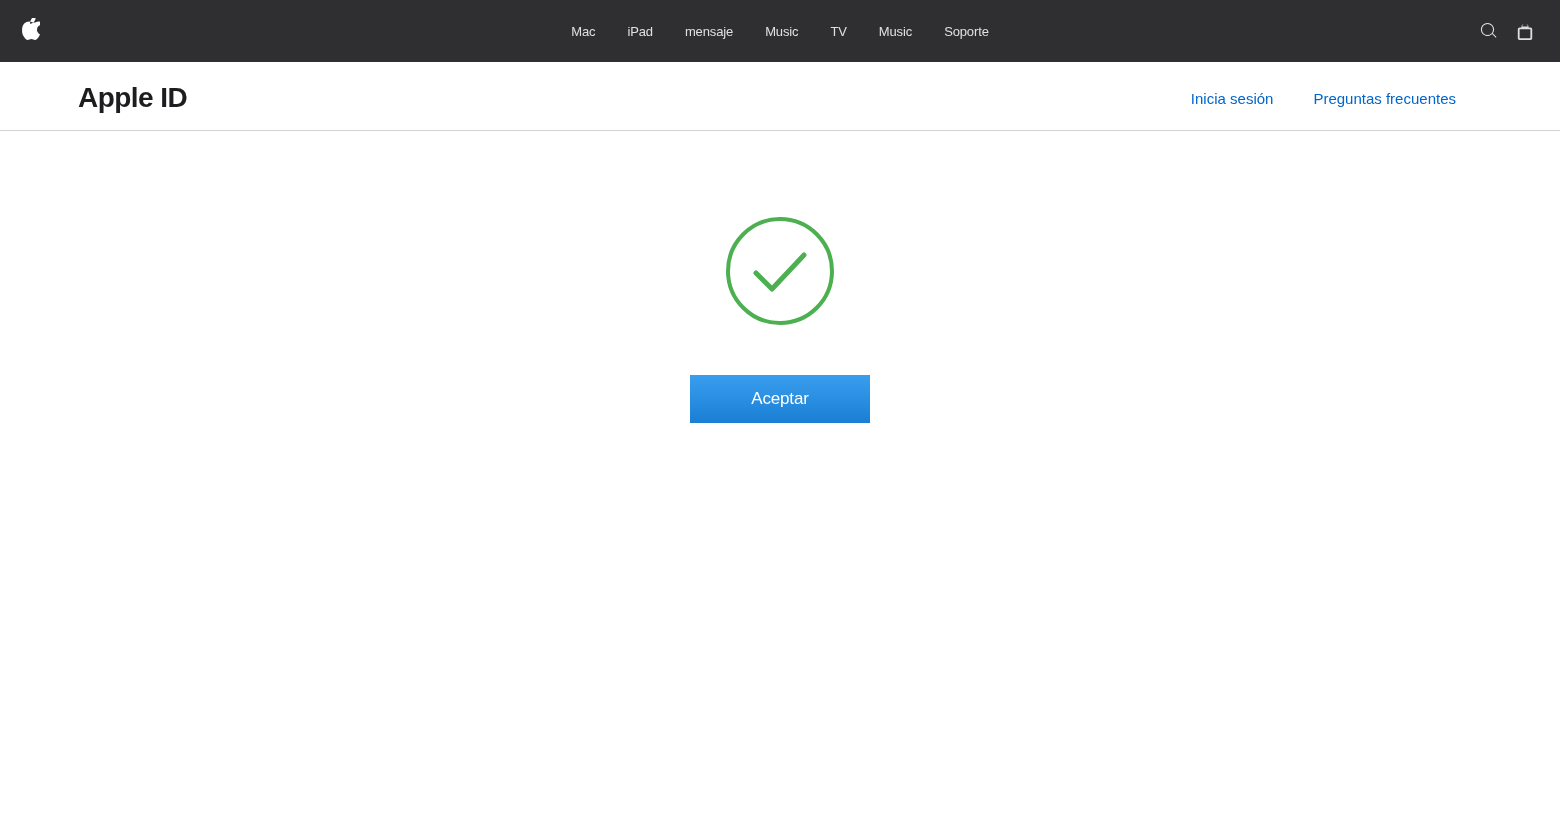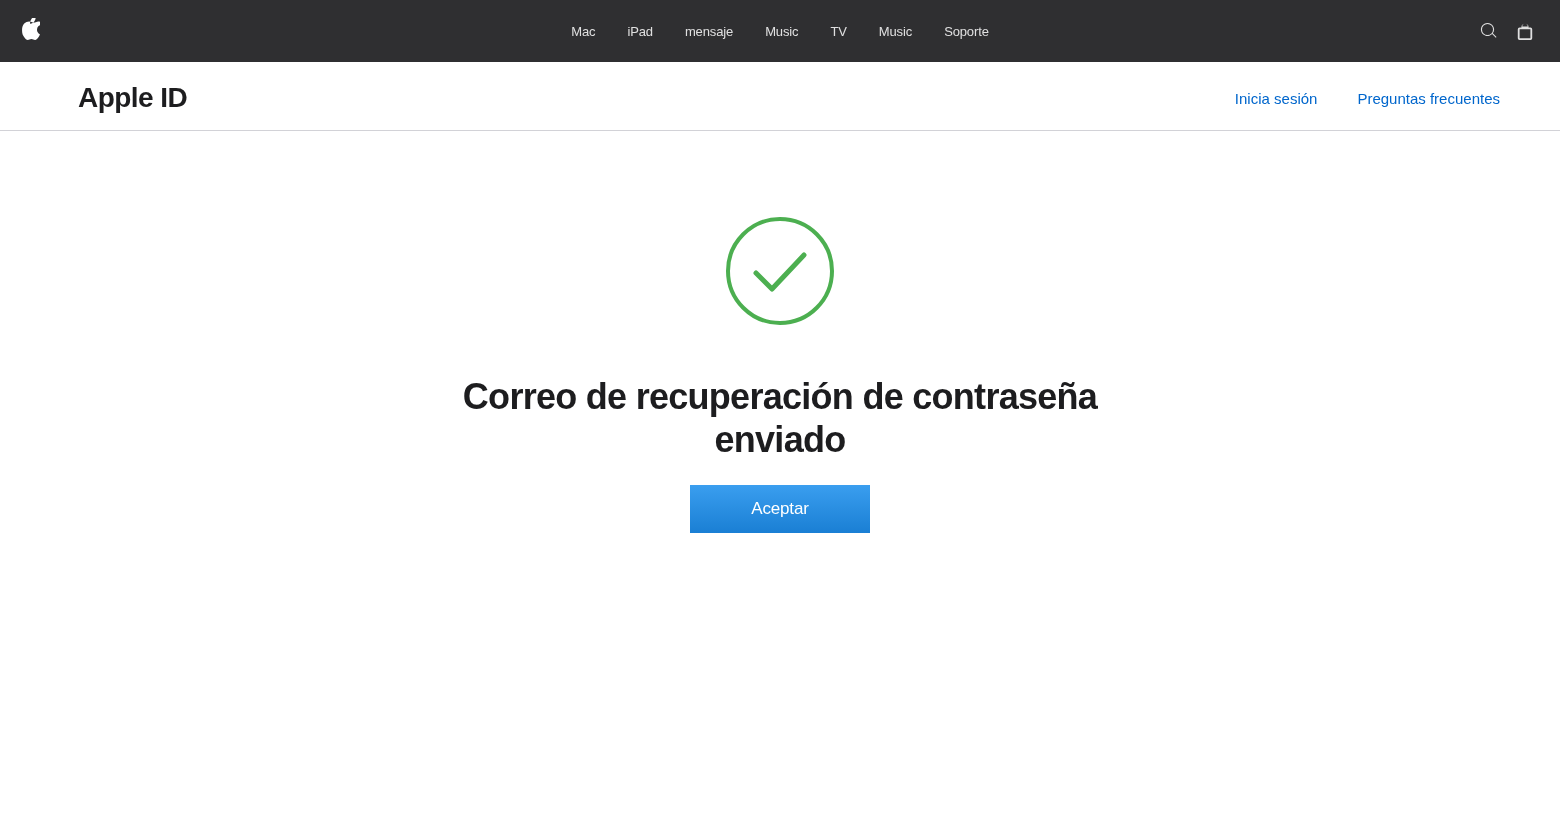--- a/index.html
+++ b/index.html
@@ -68,21 +68,21 @@
       width: 18px;
       height: 18px;
       fill: currentColor;
     }
 
     
     .sub-header {
       display: flex;
       align-items: center;
       justify-content: space-between;
-      padding: 20px 60px 16px 78px;
+      padding: 20px 104px 16px 78px;
       border-bottom: 1px solid #d2d2d7;
       text-align: center;
     }
 
     .apple-id-title {
       font-size: 28px;
       font-weight: 600;
       color: #1d1d1f;
       letter-spacing: -0.02em;
     }
@@ -203,18 +203,17 @@
 
 <main class="main-content">
 
   <div class="success-icon-wrapper">
     <svg class="success-circle" viewBox="0 0 120 120" xmlns="http://www.w3.org/2000/svg">
       <circle cx="60" cy="60" r="52" fill="none" stroke="#4caf50" stroke-width="4"></circle>
       <polyline points="36,62 52,78 84,44" fill="none" stroke="#4caf50" stroke-width="5" stroke-linecap="round" stroke-linejoin="round"></polyline>
     </svg>
   </div>
 
-  <h2 class="success-title">Correo de recuperación de contraseña enviado</h2>
 
 
   <button class="accept-button">Aceptar</button>
 
 </main>
 
 </body></html>

